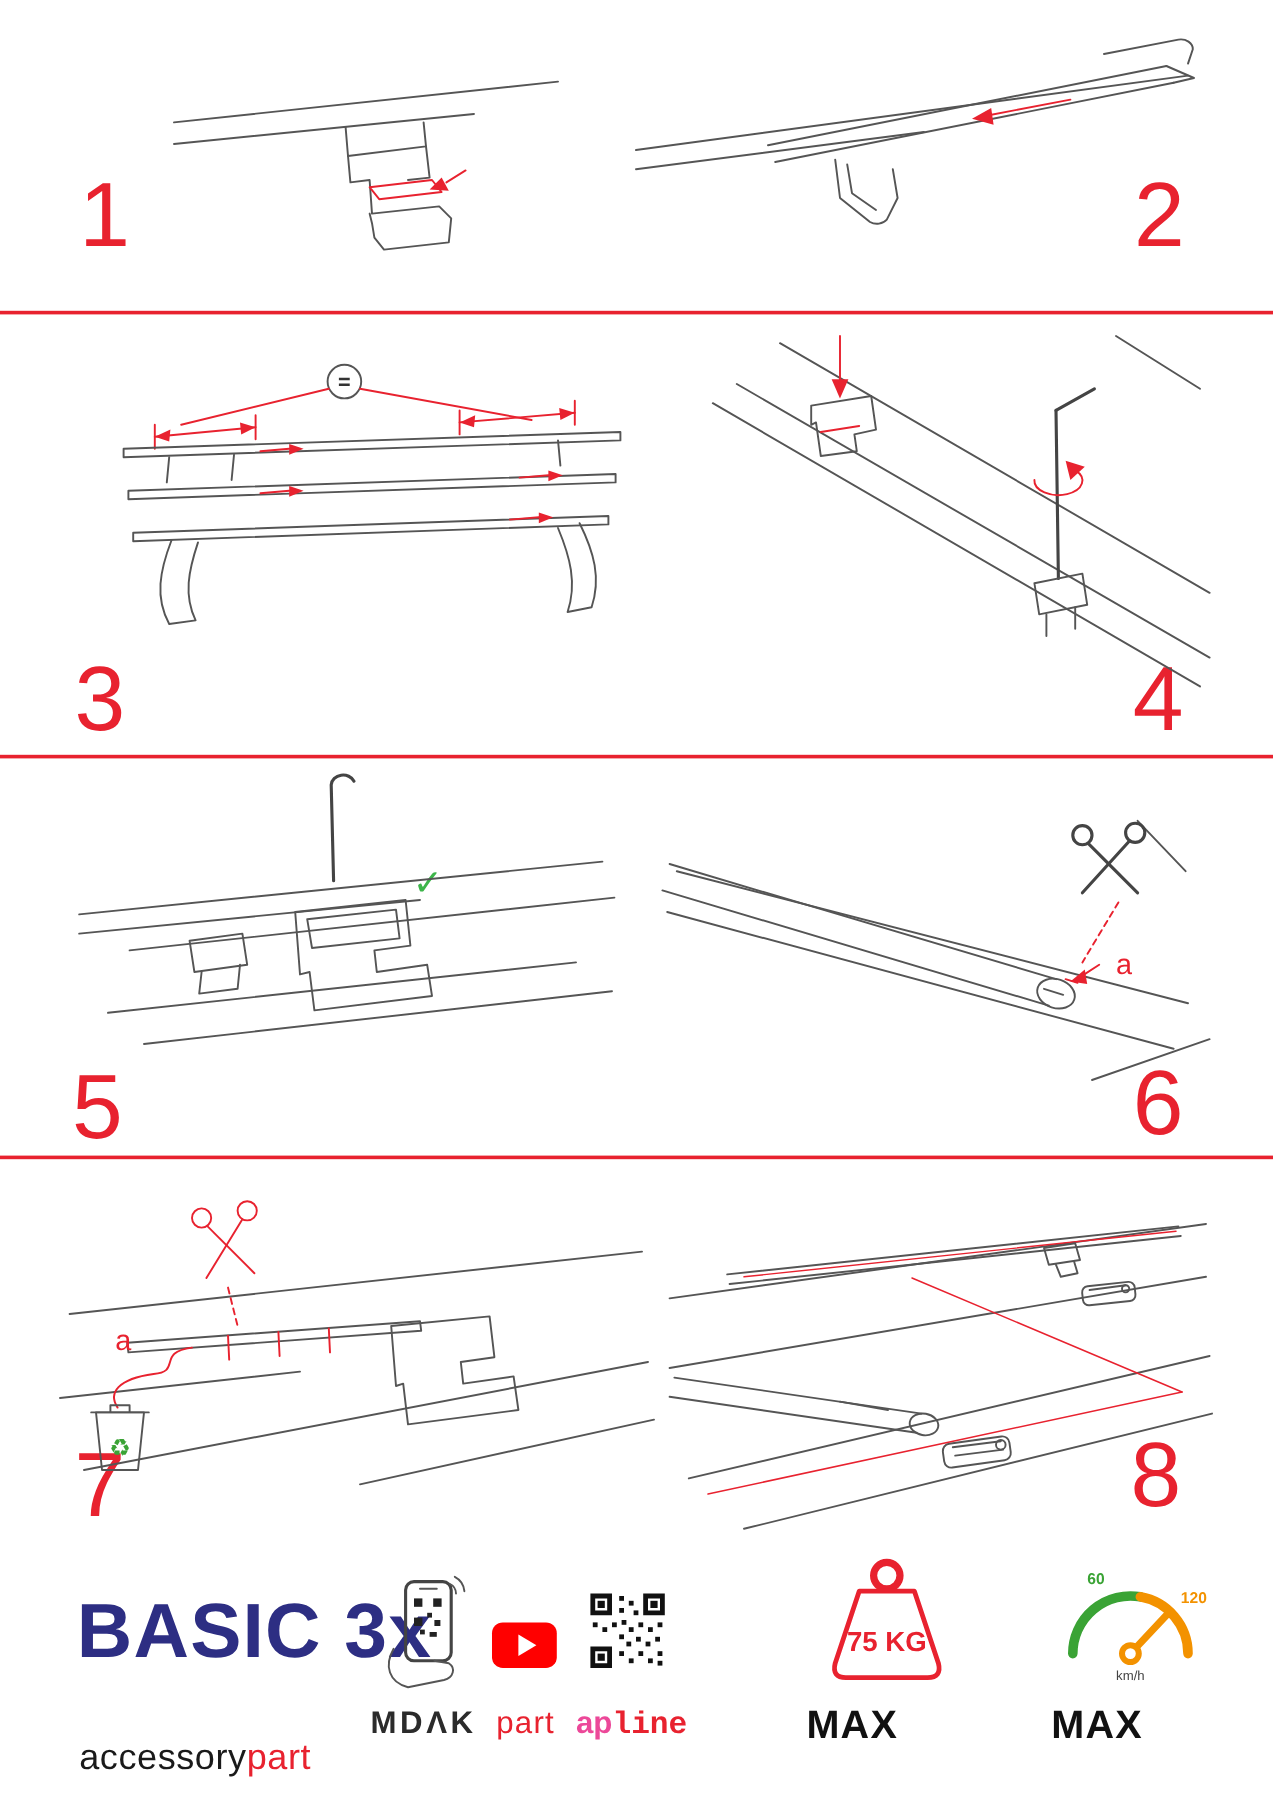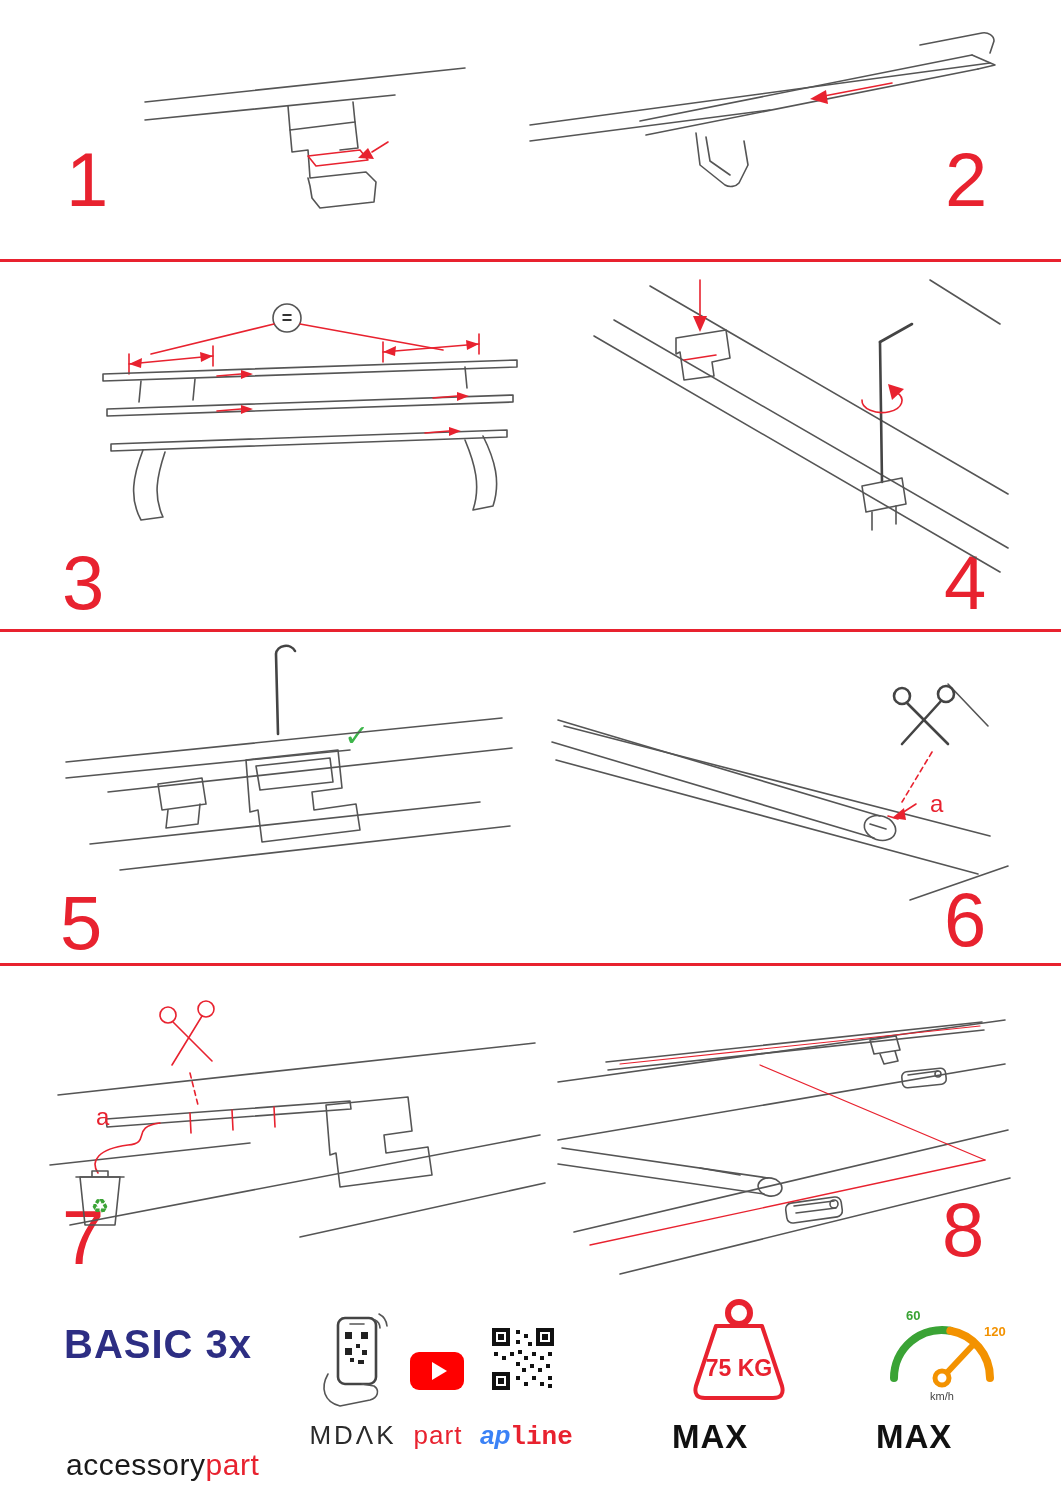--- a/index.html
+++ b/index.html
@@ -33,36 +33,36 @@
   .check  { fill: #3db54a; font: bold 30px "DejaVu Sans", sans-serif; }
   .lbl-a  { fill: var(--accent, #e8222f); font: 24px "Liberation Sans", sans-serif; }
   .recycle { fill: #3aa335; font: 20px "DejaVu Sans", sans-serif; }
   .wtext { fill: var(--accent, #e8222f); font: bold 23px "Liberation Sans", sans-serif; text-anchor: middle; }
   .gauge-lo { fill: #3aa335; font: bold 13px "Liberation Sans", sans-serif; }
   .gauge-hi { fill: #f39200; font: bold 13px "Liberation Sans", sans-serif; }
   .gauge-unit { fill: #444; font: 11px "Liberation Sans", sans-serif; text-anchor: middle; }
 
   .product-logo {
     position: absolute; left: 64px; top: 1322px;
-    color: #2d2e83; font-size: 40px; font-weight: 700; letter-spacing: 1px;
+    color: #2d2e83; font-size: 64px; font-weight: 700; letter-spacing: 1px;
   }
   .brand-wordmark {
     position: absolute; left: 66px; top: 1448px;
     font-size: 30px; font-weight: 400; letter-spacing: 0.5px;
   }
   .brand-wordmark .b1 { color: #1a1a1a; }
   .brand-wordmark .b2 { color: var(--accent, #e8222f); }
   .partner-label {
     position: absolute; top: 1420px;
     font-size: 26px; color: #2b2b2b; text-align: center;
   }
-  .mdak { left: 298px; width: 110px; letter-spacing: 3px; font-weight: 400; }
+  .mdak { left: 298px; width: 110px; letter-spacing: 3px; font-weight: 700; }
   .ipqi { left: 408px; width: 60px; color: var(--accent, #e8222f); letter-spacing: 1px; }
   .apline { left: 480px; width: 90px; font-weight: 600; }
-  .apline .b1 { color: #3b82f6; font-style: italic; }
+  .apline .b1 { color: #ec4899; }
   .apline .b2 { color: var(--accent, #e8222f); font-family: Liberation Mono, monospace; }
   .yt-badge {
     position: absolute; left: 410px; top: 1352px; width: 54px; height: 38px;
     background: #ff0000; border-radius: 9px;
     display: flex; align-items: center; justify-content: center;
   }
   .yt-tri {
     width: 0; height: 0;
     border-left: 15px solid #fff;
     border-top: 9px solid transparent;

